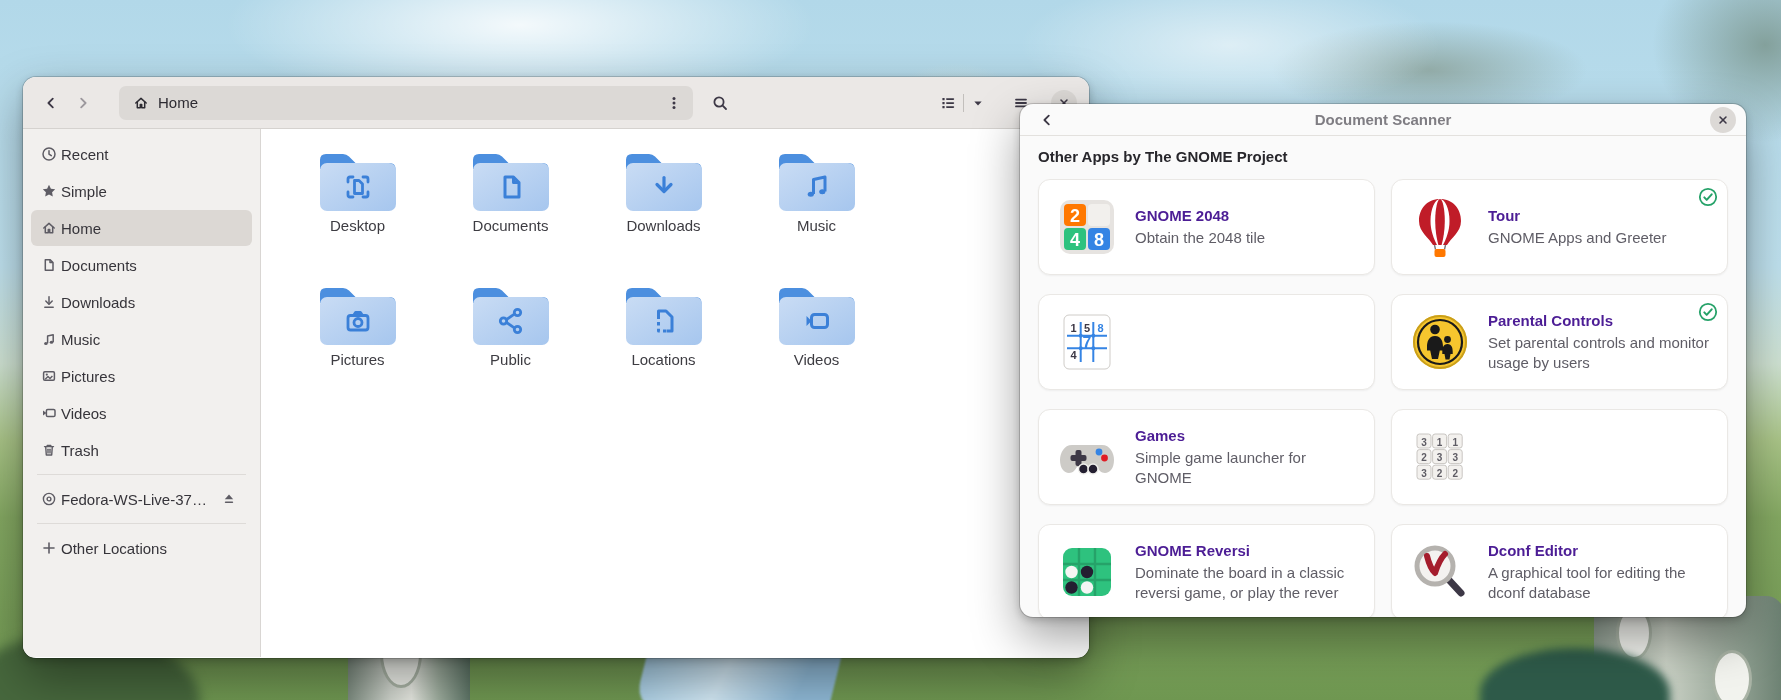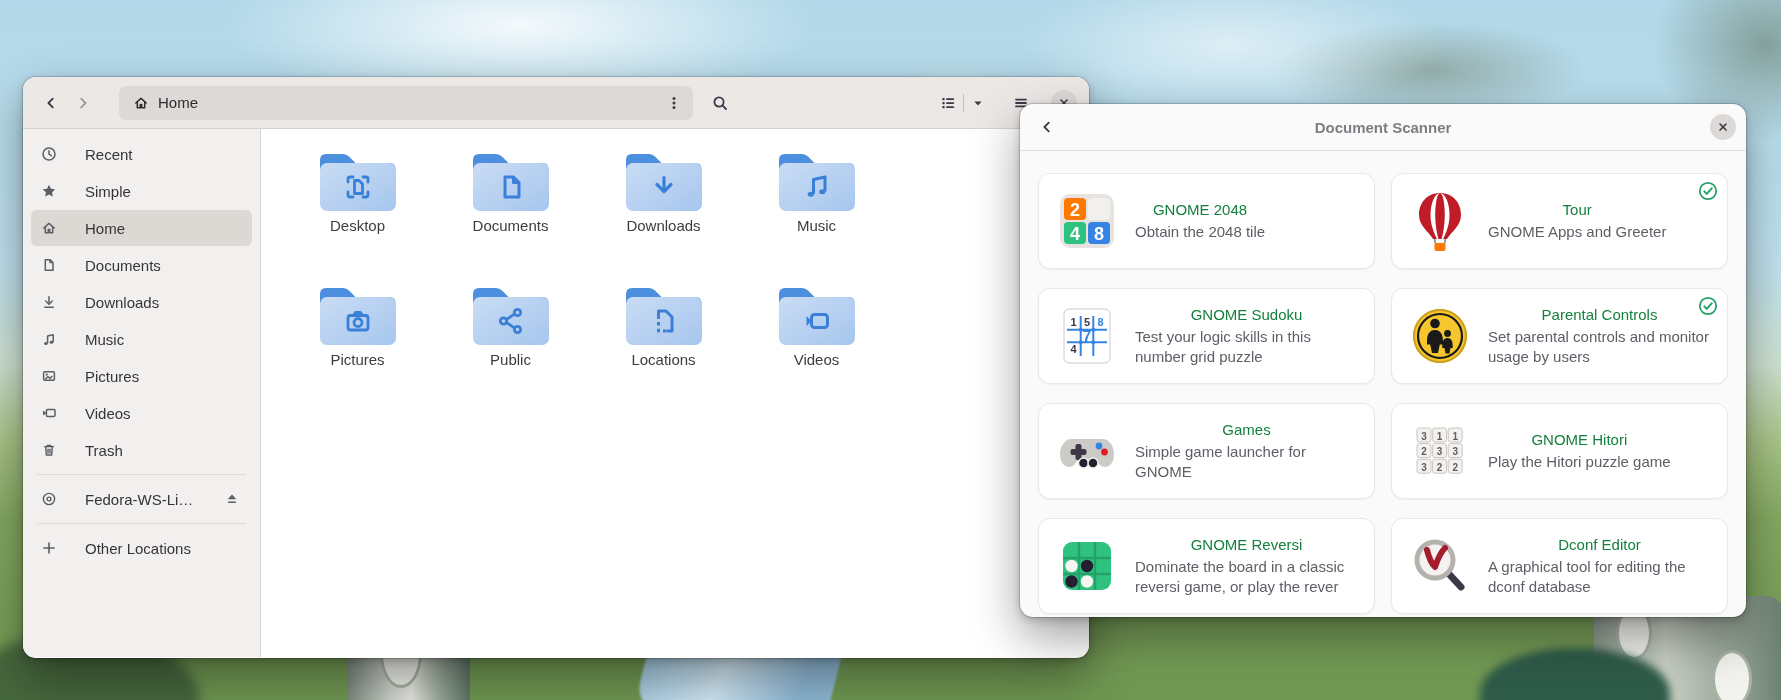--- a/index.html
+++ b/index.html
@@ -46,45 +46,45 @@
   .path-pill{margin-left:20px;width:574px;height:34px;background:#dcd9d6;border-radius:7px;display:flex;align-items:center;padding:0 4px 0 14px;box-sizing:border-box;}
   .path-pill .lbl{font-size:15px;color:#2d2b32;margin-left:9px;flex:1;}
   .kebab-btn{width:30px;height:28px;border-radius:6px;}
   .search-btn{width:34px;height:32px;margin-left:10px;}
   .right-tools{margin-left:auto;display:flex;align-items:center;gap:14px;}
   .view-btn{height:32px;display:flex;align-items:center;padding:0 6px;gap:7px;}
   .view-sep{width:1px;height:18px;background:#c2bfbc;}
   .circle-btn{width:26px;height:26px;border-radius:50%;background:#dcd9d6;display:flex;align-items:center;justify-content:center;}
   .f-body{display:flex;height:528px;}
   .f-sidebar{width:238px;background:#f2f0ee;border-right:1px solid #d9d6d3;padding-top:6px;box-sizing:border-box;}
-  .side-row{height:36px;margin:1px 8px;border-radius:6px;display:flex;align-items:center;gap:28px;padding:0 10px;box-sizing:border-box;}
+  .side-row{height:36px;margin:1px 8px;border-radius:6px;display:flex;align-items:center;gap:4px;padding:0 10px;box-sizing:border-box;}
   .side-row.sel{background:#dcd8d4;}
   .side-row .s-ic{width:16px;height:16px;color:#5e5c64;flex:0 0 16px;}
   .side-row .s-lb{font-size:15px;color:#36343a;white-space:nowrap;overflow:hidden;text-overflow:ellipsis;}
   .side-sep{height:1px;background:#dedbd8;margin:6px 14px;}
   .eject{margin-left:auto;width:26px;height:26px;color:#5e5c64;display:flex;align-items:center;justify-content:center;border-radius:6px;}
   .f-content{flex:1;background:#ffffff;padding:16px 0 0 20px;box-sizing:border-box;}
   .folder-grid{display:grid;grid-template-columns:repeat(4,153px);grid-auto-rows:134px;}
   .folder-cell{display:flex;flex-direction:column;align-items:center;}
   .folder-cell .f-lb{margin-top:2px;font-size:15px;color:#3d3c42;}
 
   
   #software{left:1020px;top:104px;width:726px;height:513px;background:#fafafa;}
-  .s-header{height:47px;display:flex;align-items:center;padding:0 10px;border-bottom:1px solid #e3e1de;position:relative;box-sizing:border-box;}
+  .s-header{height:32px;display:flex;align-items:center;padding:0 10px;border-bottom:1px solid #e3e1de;position:relative;box-sizing:border-box;}
   .s-title{position:absolute;left:0;right:0;text-align:center;font-size:15px;font-weight:700;color:#7f7d83;pointer-events:none;}
   .s-back{width:34px;height:32px;}
   .s-close{margin-left:auto;}
   .s-content{padding:10px 18px 0 18px;}
   .sec-title{font-size:15px;font-weight:700;color:#27262b;line-height:21px;}
   .app-grid{margin-top:12px;display:grid;grid-template-columns:1fr 1fr;column-gap:16px;row-gap:19px;grid-auto-rows:96px;}
   .app-card{position:relative;background:#fff;border:1px solid #eae8e5;border-radius:12px;box-shadow:0 1px 2px rgba(0,0,0,.05);
     display:flex;align-items:center;gap:16px;padding:0 16px;box-sizing:border-box;}
   .app-ic{flex:0 0 64px;width:64px;height:64px;}
   .app-tx{min-width:0;}
-  .app-name{font-size:15px;font-weight:400;color:#15803d;margin-bottom:4px;text-align:center;}
+  .app-name{font-size:15px;font-weight:700;color:#4c1d95;margin-bottom:4px;}
   .app-desc{font-size:15px;color:#5f5d66;line-height:1.28;}
   .badge{position:absolute;top:7px;right:9px;}
 </style>
 </head>
 <body>
 
 <div class="stage">
   <div class="wallpaper"></div>
   <div class="blob gap-cloud"></div>
   <div class="blob bush-left"></div>
@@ -471,20 +471,21 @@
             <svg width="14" height="14" viewBox="0 0 16 16">
               <g stroke="#3d3846" stroke-width="1.8" stroke-linecap="round">
                 <path d="M4.6 4.6l6.8 6.8"></path>
                 <path d="M11.4 4.6l-6.8 6.8"></path>
               </g>
             </svg>
           </span>
         </div>
     </div>
     <div class="s-content">
+      <div class="sec-title">Other Apps by The GNOME Project</div>
       <div class="app-grid" id="appGrid">
           <div class="app-card">
             <div class="app-ic">
               <svg width="64" height="64" viewBox="0 0 64 64">
                 <rect x="5" y="5" width="54" height="54" rx="10" fill="#e6e3e0"></rect>
                 <rect x="9" y="9" width="22" height="22" rx="4" fill="#ff7800"></rect>
                 <rect x="33" y="9" width="22" height="22" rx="4" fill="#f2f0ed"></rect>
                 <rect x="9" y="33" width="22" height="22" rx="4" fill="#2ec27e"></rect>
                 <rect x="33" y="33" width="22" height="22" rx="4" fill="#3584e4"></rect>
                 <text x="20" y="27" font-size="18" fill="#fff" font-family="Liberation Sans,sans-serif" text-anchor="middle" font-weight="700">2</text>
@@ -530,24 +531,20 @@
                   <circle cx="38.3" cy="25.7" r="2"></circle>
                   <circle cx="25.7" cy="38.3" r="2"></circle>
                   <circle cx="38.3" cy="38.3" r="2"></circle>
                 </g>
                 <text x="18.5" y="21.5" font-size="11" fill="#3d3846" font-family="Liberation Sans,sans-serif" text-anchor="middle" font-weight="700">1</text>
                 <text x="32" y="21.5" font-size="11" fill="#3d3846" font-family="Liberation Sans,sans-serif" text-anchor="middle" font-weight="700">5</text>
                 <text x="45.5" y="21.5" font-size="11" fill="#3584e4" font-family="Liberation Sans,sans-serif" text-anchor="middle" font-weight="700">8</text>
                 <text x="32" y="37.5" font-size="16" fill="#3584e4" font-family="Liberation Sans,sans-serif" text-anchor="middle" font-weight="700">7</text>
                 <text x="18.5" y="48.5" font-size="11" fill="#3d3846" font-family="Liberation Sans,sans-serif" text-anchor="middle" font-weight="700">4</text>
               </svg>
-            </div>
-            <div class="app-tx">
-              <div class="app-name">GNOME Sudoku</div>
-              <div class="app-desc">Test your logic skills in this number grid puzzle</div>
             </div>
           </div>
           <div class="app-card">
             <div class="app-ic">
               <svg width="64" height="64" viewBox="0 0 64 64">
                 <circle cx="32" cy="32" r="27" fill="#f6c62e"></circle>
                 <circle cx="32" cy="32" r="26" fill="none" stroke="#c99f1b" stroke-width="2"></circle>
                 <circle cx="32" cy="32" r="22" fill="none" stroke="#1a1a1a" stroke-width="2.2"></circle>
                 <circle cx="27" cy="19.5" r="4.8" fill="#1a1a1a"></circle>
                 <path d="M27 26c-6.5 0-8 6-8 11v3.5h3.2L24 49h6l1.8-8.5H35V37c0-5-1.5-11-8-11z" fill="#1a1a1a"></path>
@@ -601,24 +598,20 @@
                 <text x="31.6" y="20.5" font-size="10" fill="#5e5c64" font-family="Liberation Sans,sans-serif" text-anchor="middle" font-weight="700">1</text>
                 <text x="47.2" y="20.5" font-size="10" fill="#5e5c64" font-family="Liberation Sans,sans-serif" text-anchor="middle" font-weight="700">1</text>
                 <text x="16" y="36.1" font-size="10" fill="#5e5c64" font-family="Liberation Sans,sans-serif" text-anchor="middle" font-weight="700">2</text>
                 <text x="31.6" y="36.1" font-size="10" fill="#5e5c64" font-family="Liberation Sans,sans-serif" text-anchor="middle" font-weight="700">3</text>
                 <text x="47.2" y="36.1" font-size="10" fill="#5e5c64" font-family="Liberation Sans,sans-serif" text-anchor="middle" font-weight="700">3</text>
                 <text x="16" y="51.7" font-size="10" fill="#5e5c64" font-family="Liberation Sans,sans-serif" text-anchor="middle" font-weight="700">3</text>
                 <text x="31.6" y="51.7" font-size="10" fill="#5e5c64" font-family="Liberation Sans,sans-serif" text-anchor="middle" font-weight="700">2</text>
                 <text x="47.2" y="51.7" font-size="10" fill="#5e5c64" font-family="Liberation Sans,sans-serif" text-anchor="middle" font-weight="700">2</text>
               </svg>
             </div>
-            <div class="app-tx">
-              <div class="app-name">GNOME Hitori</div>
-              <div class="app-desc">Play the Hitori puzzle game</div>
-            </div>
           </div>
           <div class="app-card">
             <div class="app-ic">
               <svg width="64" height="64" viewBox="0 0 64 64">
                 <rect x="8" y="8" width="48" height="48" rx="9" fill="#2ec27e"></rect>
                 <g stroke="#26a269" stroke-width="2.4">
                   <path d="M8 24h48M8 40h48M24 8v48M40 8v48"></path>
                 </g>
                 <circle cx="16.5" cy="32" r="6.2" fill="#f6f5f4"></circle>
                 <circle cx="32" cy="32" r="6.2" fill="#241f31"></circle>

